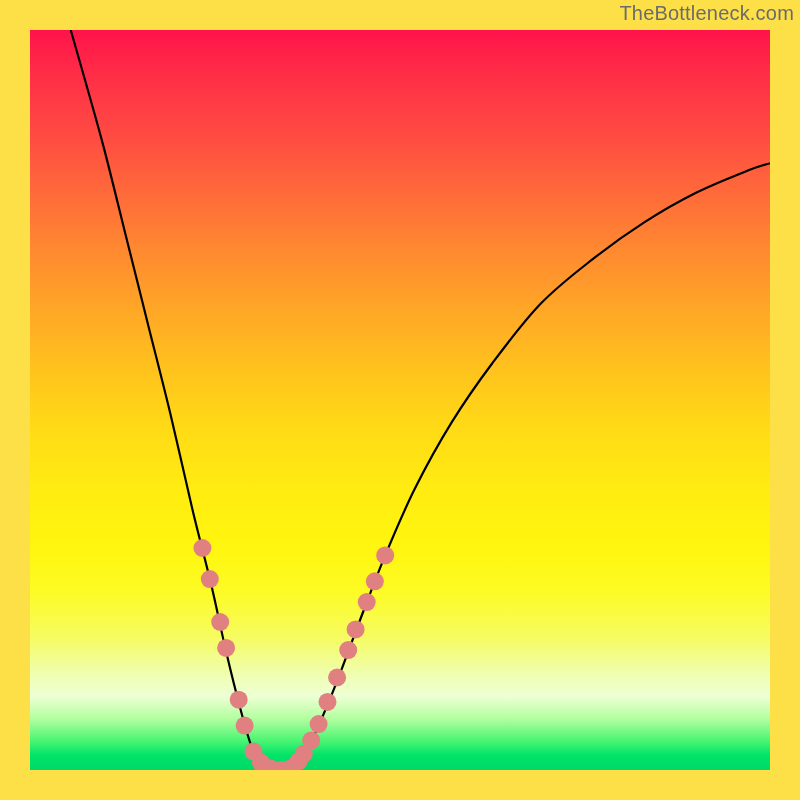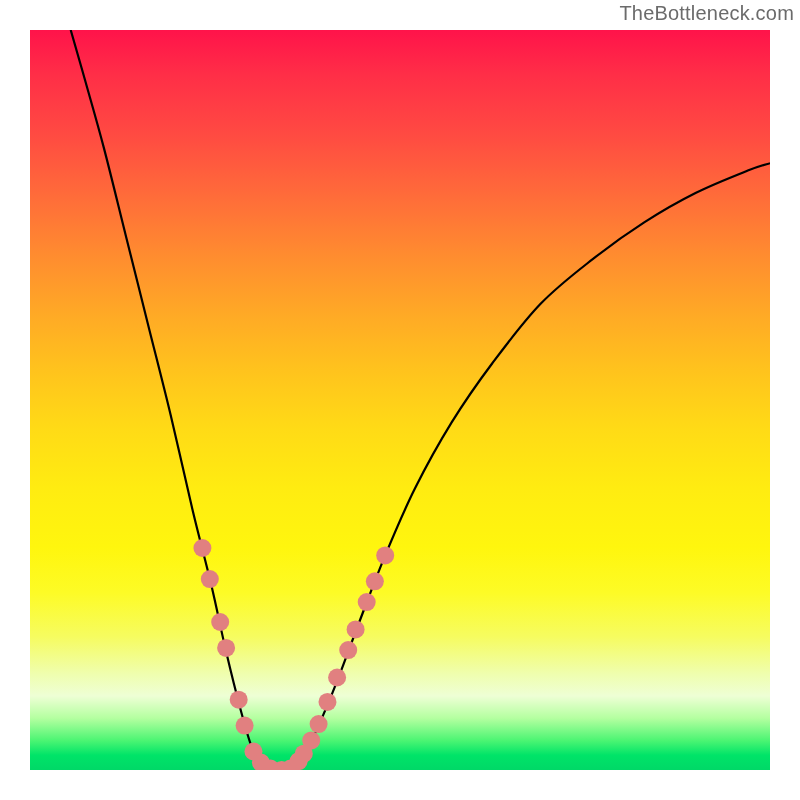--- a/index.html
+++ b/index.html
@@ -10,21 +10,21 @@
     background: #000;
     overflow: hidden;
     font-family: Arial, Helvetica, sans-serif;
   }
   .frame {
     position: absolute;
     top: 0;
     left: 0;
     width: 800px;
     height: 800px;
-    background: #ffffff;
+    background: #fde047;
   }
   .plot-area {
     position: absolute;
     top: 30px;
     left: 30px;
     width: 740px;
     height: 740px;
     overflow: hidden;
   }
   .gradient {

